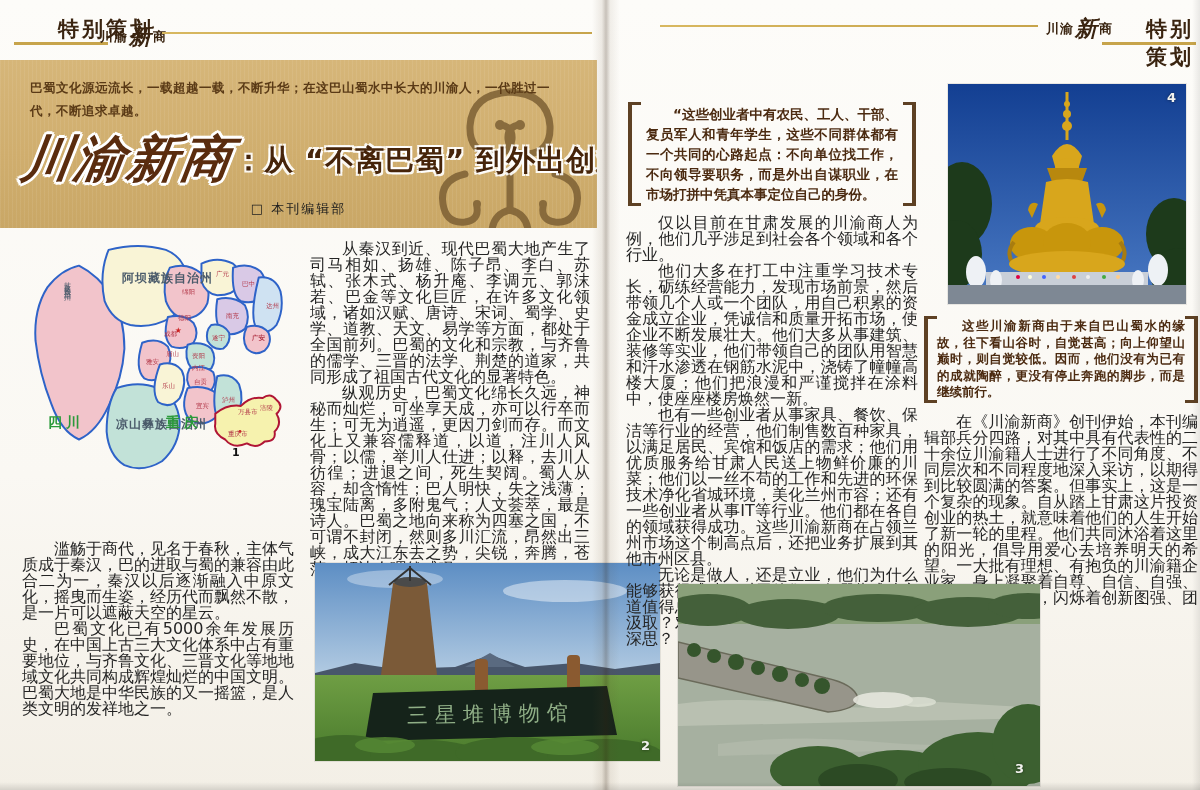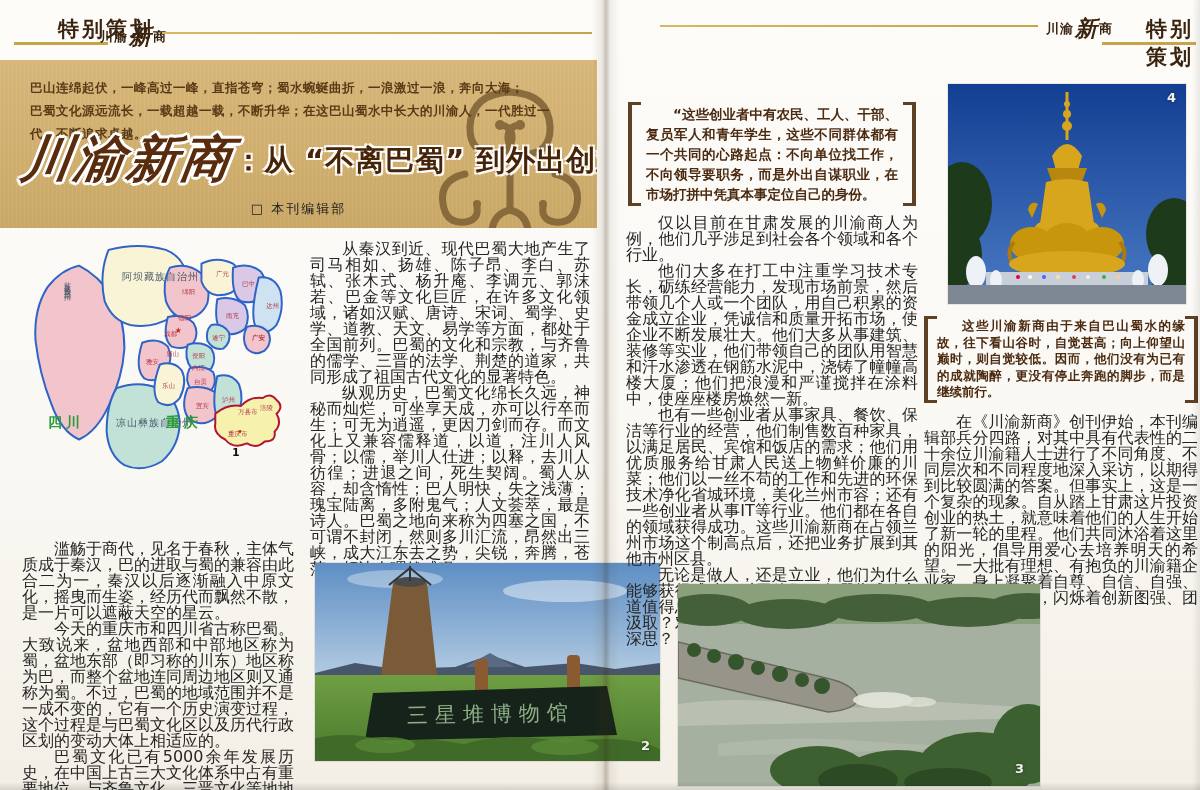--- a/index.html
+++ b/index.html
@@ -38,21 +38,21 @@
   .bq{font-weight:bold;color:#4b2a10;text-align:justify;margin:0;}
   .quoteblock{position:absolute;}
   .brkt{position:absolute;top:0;bottom:0;width:9px;}
   .brkt-l{border-left:4px solid #5e4124;border-top:3px solid #5e4124;border-bottom:3px solid #5e4124;left:0;}
   .brkt-r{border-right:4px solid #5e4124;border-top:3px solid #5e4124;border-bottom:3px solid #5e4124;right:0;}
   
   .map{position:absolute;left:20px;top:238px;width:275px;height:242px;}
   .map-label{position:absolute;white-space:nowrap;}
   .lbl-prov{color:#2a9a3a;font-size:14px;font-weight:bold;letter-spacing:4px;}
   .lbl-pref{color:#4a5a6a;font-size:7px;writing-mode:vertical-rl;letter-spacing:2px;}
-  .lbl-pref-h{color:#4a5a6a;font-size:10px;letter-spacing:1px;}
+  .lbl-pref-h{color:#4a5a6a;font-size:12px;letter-spacing:1px;font-weight:bold;}
   .lbl-city{color:#b3394a;font-size:6.5px;letter-spacing:0;}
   .lbl-num{color:#111;font-size:11px;font-weight:bold;}
   
   .photo{position:absolute;box-shadow:0 0 0 1px rgba(0,0,0,.08);}
   .photo svg{display:block;}
   .pnum{position:absolute;color:#f2f2ee;font-size:13px;font-weight:bold;text-shadow:0 0 3px rgba(0,0,0,.5);}
   
   .fold{position:absolute;left:592px;top:0;width:28px;height:790px;pointer-events:none;
     background:linear-gradient(90deg,rgba(90,65,35,0) 0%,rgba(90,65,35,.10) 35%,rgba(60,40,20,.28) 50%,rgba(90,65,35,.08) 65%,rgba(90,65,35,0) 100%);}
   .bottom-edge{position:absolute;left:0;bottom:0;width:1200px;height:8px;background:linear-gradient(180deg,rgba(0,0,0,0),rgba(0,0,0,.12));pointer-events:none;}
@@ -85,21 +85,20 @@
         <path d="M105 132 q16 4 18 20"></path>
       </g>
       <g fill="#7d6034">
         <circle cx="95" cy="47" r="5"></circle>
           <circle cx="115" cy="47" r="5"></circle>
         <circle cx="72" cy="126" r="4"></circle>
           <circle cx="138" cy="126" r="4"></circle>
       </g>
     </svg>
     <div class="intro">
-      <div>巴山连绵起伏，一峰高过一峰，直指苍穹；蜀水蜿蜒曲折，一浪激过一浪，奔向大海；</div>
       <div>巴蜀文化源远流长，一载超越一载，不断升华；在这巴山蜀水中长大的川渝人，一代胜过一代，不断追求卓越。</div>
     </div>
     <div class="title-row">
       <span class="title-calli">川渝新商</span><span class="title-rest">：从 “不离巴蜀” 到外出创业</span>
     </div>
     <div class="byline">□ 本刊编辑部</div>
   </div>
 
   <div class="map">
     <svg width="275" height="242" viewBox="0 0 275 245">
@@ -150,21 +149,20 @@
     <div class="map-label lbl-city" style="left:218px;top:170px;">万县市</div>
     <div class="map-label lbl-city" style="left:240px;top:166px;">涪陵</div>
     <div class="map-label lbl-prov" style="left:28px;top:176px;">四川</div>
     <div class="map-label lbl-prov" style="left:146px;top:176px;">重庆</div>
     <div class="map-label lbl-num" style="left:212px;top:208px;">1</div>
   </div>
 
 
   <div class="col" style="left:22px;top:541px;width:272px;">
     <p class="para">滥觞于商代，见名于春秋，主体气质成于秦汉，巴的进取与蜀的兼容由此合二为一，秦汉以后逐渐融入中原文化，摇曳而生姿，经历代而飘然不散，是一片可以遮蔽天空的星云。</p>
-    <p class="para">今天的重庆市和四川省古称巴蜀。大致说来，盆地西部和中部地区称为蜀，盆地东部（即习称的川东）地区称为巴，而整个盆地连同周边地区则又通称为蜀。不过，巴蜀的地域范围并不是一成不变的，它有一个历史演变过程，这个过程是与巴蜀文化区以及历代行政区划的变动大体上相适应的。</p>
     <p class="para">巴蜀文化已有5000余年发展历史，在中国上古三大文化体系中占有重要地位，与齐鲁文化、三晋文化等地地域文化共同构成辉煌灿烂的中国文明。巴蜀大地是中华民族的又一摇篮，是人类文明的发祥地之一。</p>
   </div>
 
   <div class="col" style="left:310px;top:241px;width:280px;">
     <p class="para">从秦汉到近、现代巴蜀大地产生了司马相如、扬雄、陈子昂、李白、苏轼、张木式、杨升庵、李调元、郭沫若、巴金等文化巨匠，在许多文化领域，诸如汉赋、唐诗、宋词、蜀学、史学、道教、天文、易学等方面，都处于全国前列。巴蜀的文化和宗教，与齐鲁的儒学、三晋的法学、荆楚的道家，共同形成了祖国古代文化的显著特色。</p>
     <p class="para">纵观历史，巴蜀文化绵长久远，神秘而灿烂，可坐享天成，亦可以行卒而生；可无为逍遥，更因刀剑而存。而文化上又兼容儒释道，以道，注川人风骨；以儒，举川人仕进；以释，去川人彷徨；进退之间，死生契阔。蜀人从容，却含惰性；巴人明快，失之浅薄；瑰宝陆离，多附鬼气；人文荟萃，最是诗人。巴蜀之地向来称为四塞之国，不可谓不封闭，然则多川汇流，昂然出三峡，成大江东去之势，尖锐，奔腾，苍茫，颇让人喟然感叹。</p>
   </div>
 
   <div class="photo" style="left:315px;top:563px;width:345px;height:198px;">
     <svg width="345" height="198" viewBox="0 0 345 198">

